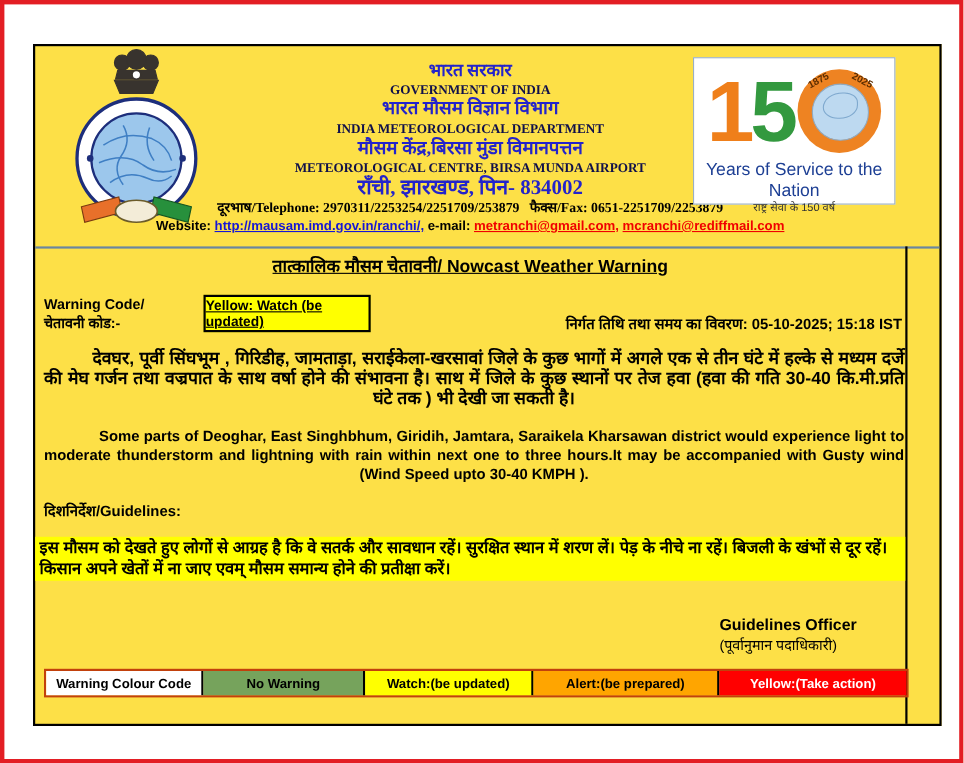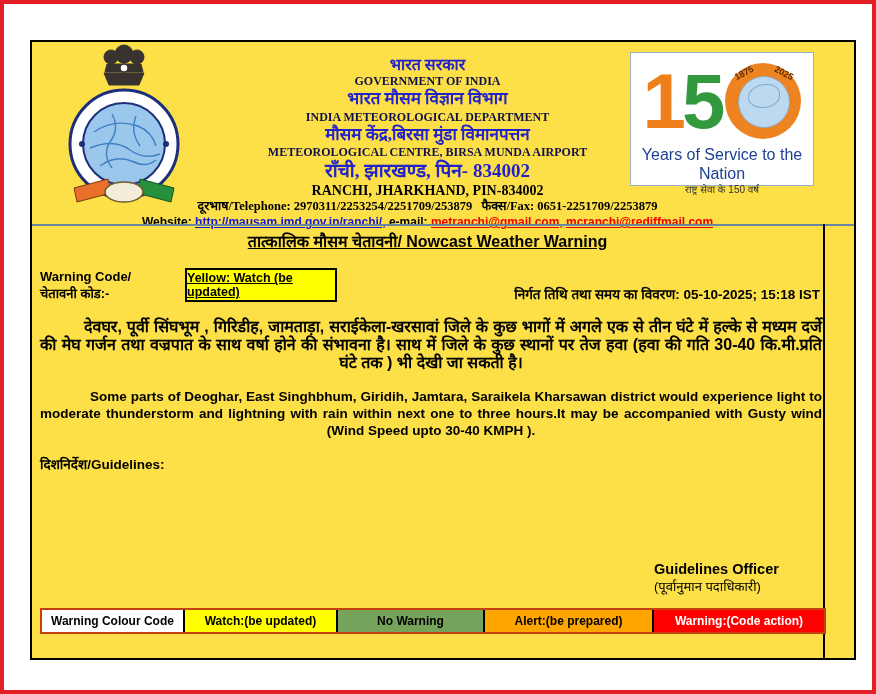--- a/index.html
+++ b/index.html
@@ -130,21 +130,20 @@
     </div>
 
     <div class="hdr-text">
       <div class="hi-blue h-line1">भारत सरकार</div>
       <div class="en-dark h-line2">GOVERNMENT OF INDIA</div>
       <div class="hi-blue h-line3">भारत मौसम विज्ञान विभाग</div>
       <div class="en-dark h-line4">INDIA METEOROLOGICAL DEPARTMENT</div>
       <div class="hi-blue h-line5">मौसम केंद्र,बिरसा मुंडा विमानपत्तन</div>
       <div class="en-dark h-line6">METEOROLOGICAL CENTRE, BIRSA MUNDA AIRPORT</div>
       <div class="hi-blue h-line7">राँची, झारखण्ड, पिन- 834002</div>
-      <div class="en-dark h-line8">RANCHI, JHARKHAND, PIN-834002</div>
       <div class="h-phone">
         <span>दूरभाष/Telephone: 2970311/2253254/2251709/253879</span>&nbsp;&nbsp;
         <span>फैक्स/Fax: 0651-2251709/2253879</span>
       </div>
       <div class="h-web">
         <span>Website:</span>
         <span class="lnk-blue">http://mausam.imd.gov.in/ranchi/,</span>
         <span>e-mail:</span>
         <span class="lnk-red">metranchi@gmail.com,</span>
         <span class="lnk-red">mcranchi@rediffmail.com</span>
@@ -177,28 +176,29 @@
     <div class="wc-box" style="background-color: rgb(255, 255, 0);">Yellow: Watch (be updated)</div>
     <div class="issue-line">
       <span class="lbl">निर्गत तिथि तथा समय का विवरण:</span>
       <span class="val">05-10-2025; 15:18 IST</span>
     </div>
 
     <div class="para para-hi">देवघर, पूर्वी सिंघभूम , गिरिडीह, जामताड़ा, सराईकेला-खरसावां जिले के कुछ भागों में अगले एक से तीन घंटे में हल्के से मध्यम दर्जे की मेघ गर्जन तथा वज्रपात के साथ वर्षा होने की संभावना है। साथ में जिले के कुछ स्थानों पर तेज हवा (हवा की गति 30-40 कि.मी.प्रति घंटे तक ) भी देखी जा सकती है।</div>
     <div class="para para-en">Some parts of Deoghar, East Singhbhum, Giridih, Jamtara, Saraikela Kharsawan district would experience light to moderate thunderstorm and lightning with rain within next one to three hours.It may be accompanied with Gusty wind (Wind Speed upto 30-40 KMPH ).</div>
 
     <div class="gl-label">दिशनिर्देश/Guidelines:</div>
+    <div class="gl-box" style="background-color: rgb(255, 255, 0);">इस मौसम को देखते हुए लोगों से आग्रह है कि वे सतर्क और सावधान रहें। सुरक्षित स्थान में शरण लें। पेड़ के नीचे ना रहें। बिजली के खंभों से दूर रहें। किसान अपने खेतों में ना जाए एवम् मौसम समान्य होने की प्रतीक्षा करें।</div>
 
     <div class="sig">
       <div class="sig-en">Guidelines Officer</div>
       <div class="sig-hi">(पूर्वानुमान पदाधिकारी)</div>
     </div>
 
     <div class="cc-table">
       <div class="cc-cell cc-c1" style="background-color: rgb(255, 255, 255); color: rgb(0, 0, 0);">Warning Colour Code</div>
+      <div class="cc-cell cc-c2" style="background-color: rgb(118, 163, 92); color: rgb(0, 0, 0);">No Warning</div>
       <div class="cc-cell cc-c3" style="background-color: rgb(255, 255, 0); color: rgb(0, 0, 0);">Watch:(be updated)</div>
-      <div class="cc-cell cc-c2" style="background-color: rgb(118, 163, 92); color: rgb(0, 0, 0);">No Warning</div>
       <div class="cc-cell cc-c4" style="background-color: rgb(255, 165, 0); color: rgb(0, 0, 0);">Alert:(be prepared)</div>
-      <div class="cc-cell cc-c5" style="background-color: rgb(255, 0, 0); color: rgb(255, 255, 255);">Warning:(Code action)</div>
+      <div class="cc-cell cc-c5" style="background-color: rgb(255, 0, 0); color: rgb(255, 255, 255);">Yellow:(Take action)</div>
     </div>
 
   </div>
 </div>
 
 </body></html>

